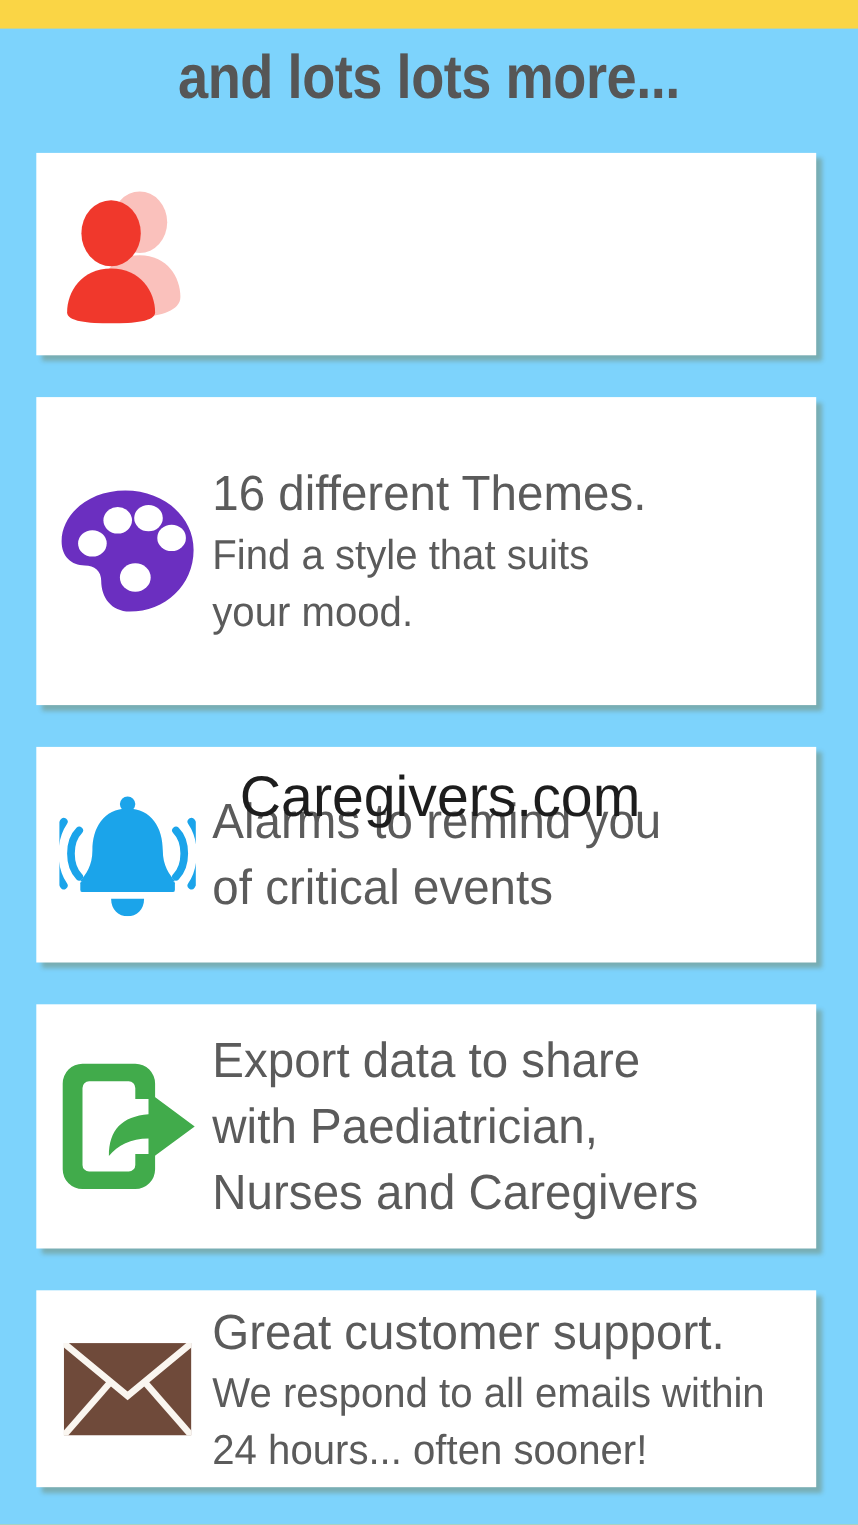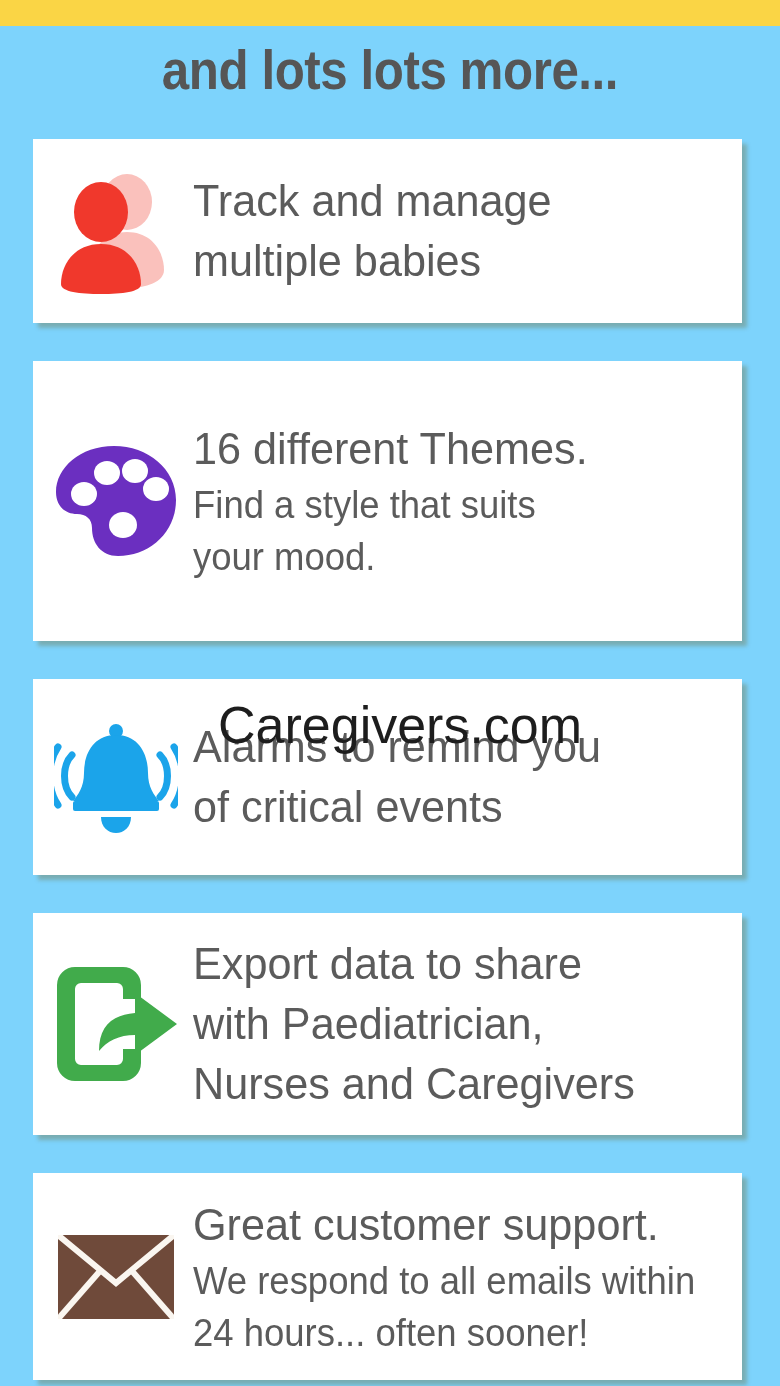--- a/index.html
+++ b/index.html
@@ -95,21 +95,21 @@
     transform: scaleX(0.96);
     transform-origin: left center;
     white-space: pre-line;
   }
 
   
   .card-1 { height: 184px; }
   .card-2 { height: 280px; }
   .card-3 { height: 196px; }
   .card-4 { height: 222px; }
-  .card-5 { height: 207px; }
+  .card-5 { height: 179px; }
 
   
   .icon-svg { display: block; }
 
   
   .watermark {
     position: absolute;
     left: 218px;
     top: 671px;
     font-family: "Liberation Sans", "DejaVu Sans", sans-serif;
@@ -138,24 +138,20 @@
       <div class="card-icon">
         <svg class="icon-svg" width="120" height="126" viewBox="0 0 120 126" xmlns="http://www.w3.org/2000/svg">
           <g>
             <ellipse cx="71" cy="34" rx="25" ry="28" fill="#FAC1BC"></ellipse>
             <path d="M71 64 C46 64 34 84 34 102 C34 114 52 120 71 120 C90 120 108 114 108 102 C108 84 96 64 71 64 Z" fill="#FAC1BC"></path>
             <ellipse cx="45" cy="44" rx="27" ry="30" fill="#F0382C"></ellipse>
             <path d="M45 76 C18 76 5 97 5 116 C5 124 24 126 45 126 C66 126 85 124 85 116 C85 97 72 76 45 76 Z" fill="#F0382C"></path>
           </g>
         </svg>
       </div>
-      <div class="card-text">
-        <div class="headline">Track and manage
-multiple babies</div>
-      </div>
     </div>
 
     <div class="card card-2">
       <div class="card-icon">
         <svg class="icon-svg" width="128" height="118" viewBox="0 0 128 118" xmlns="http://www.w3.org/2000/svg">
           <path d="M62 4 C28 4 4 26 4 50 C4 64 13 72 25 72 C34 72 40 77 40 86 C40 101 49 114 66 114 C98 114 124 90 124 58 C124 27 96 4 62 4 Z" fill="#6B2FC0"></path>
           <ellipse cx="32" cy="52" rx="13" ry="12" fill="#FFFFFF"></ellipse>
           <ellipse cx="55" cy="31" rx="13" ry="12" fill="#FFFFFF"></ellipse>
           <ellipse cx="83" cy="29" rx="13" ry="12" fill="#FFFFFF"></ellipse>
           <ellipse cx="104" cy="47" rx="13" ry="12" fill="#FFFFFF"></ellipse>

